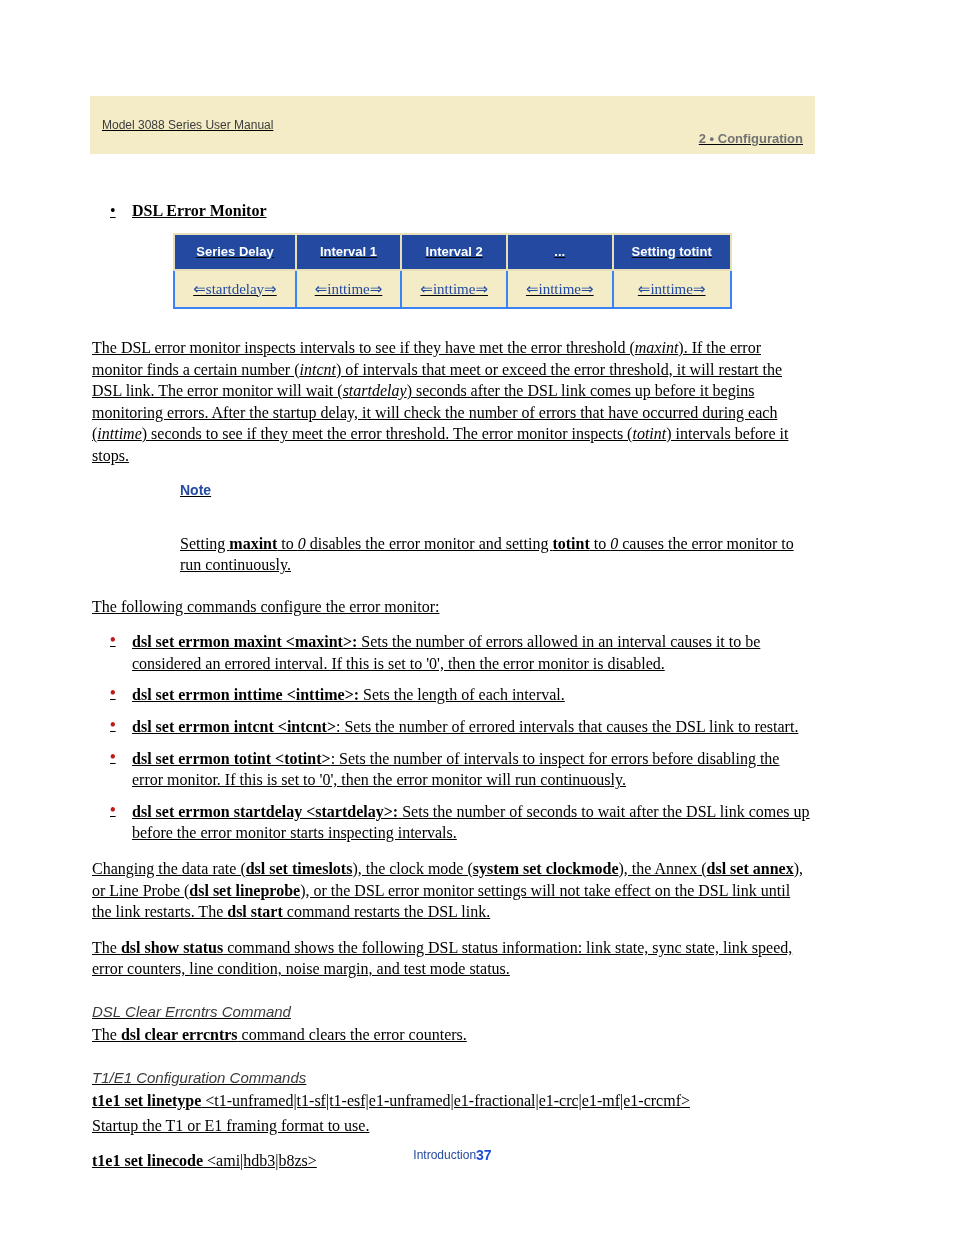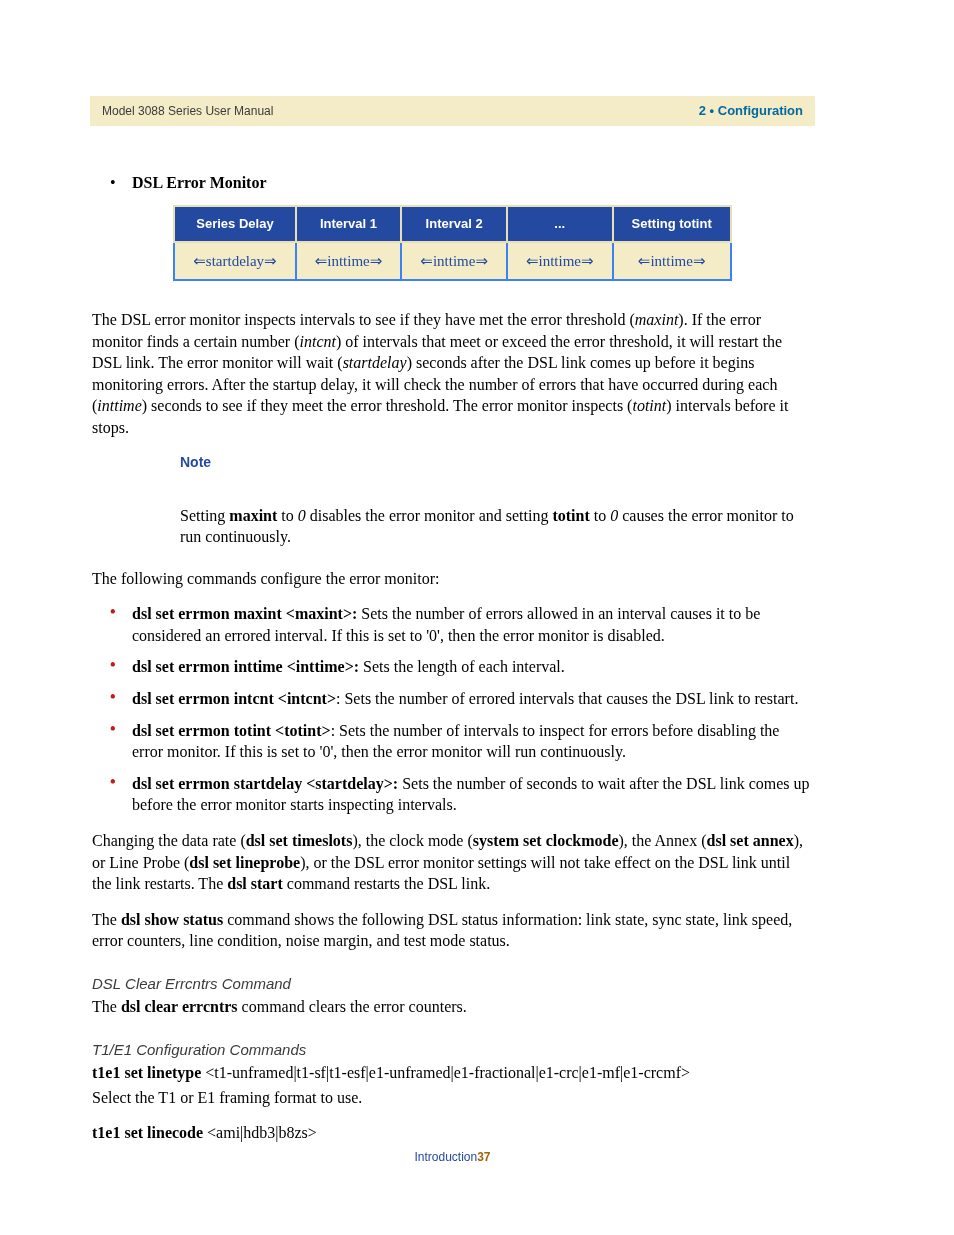--- a/index.html
+++ b/index.html
@@ -10,40 +10,42 @@
     margin: 0;
     padding: 0;
     line-height: 1.35;
   }
   .page {
     width: 905px;
     min-height: 1235px;
     box-sizing: border-box;
     padding: 96px 92px 40px 92px;
     position: relative;
+    text-decoration: underline;
   }
   .top-banner {
     background: #f3ecc6;
     display: flex;
     justify-content: space-between;
     align-items: center;
     padding: 6px 12px;
     margin: 0 -2px 46px -2px;
   }
   .banner-left {
     font-family: Verdana, Arial, sans-serif;
     font-size: 12px;
     color: #3b3b3b;
     font-weight: 400;
   }
   .banner-right {
     font-family: Verdana, Arial, sans-serif;
     font-size: 13px;
     font-weight: 700;
-    color: #0369a1;
+    color: #737373;
+    margin-top: 28px;
   }
 
   .bullet-row {
     display: flex;
     align-items: baseline;
     margin: 0 0 12px 18px;
   }
   .bullet-row .dot {
     width: 22px;
     flex: 0 0 22px;
@@ -145,23 +147,23 @@
     justify-content: center;
     align-items: center;
   }
   .footer-left {
     font-family: Verdana, Arial, sans-serif;
     font-size: 12px;
     color: #234aa0;
   }
   .footer-right {
     font-family: Verdana, Arial, sans-serif;
-    font-size: 12px;
-    font-weight: 700;
-    color: #a16207;
+    font-size: 14px;
+    font-weight: 700;
+    color: #1d4ed8;
   }
 </style>
 </head>
 <body>
 
 <div class="page">
 
   <div class="top-banner">
     <span class="banner-left">Model 3088 Series User Manual</span>
     <span class="banner-right">2 • Configuration</span>
@@ -237,21 +239,21 @@
 
   <h4 class="subhead">DSL Clear Errcntrs Command</h4>
   <p class="body">
     <span>The </span><span class="bold">dsl clear errcntrs</span><span> command clears the error counters.</span>
   </p>
 
   <h4 class="subhead">T1/E1 Configuration Commands</h4>
   <p class="body" style="margin-bottom:3px">
     <span class="bold">t1e1 set linetype</span><span> &lt;t1-unframed|t1-sf|t1-esf|e1-unframed|e1-fractional|e1-crc|e1-mf|e1-crcmf&gt;</span>
   </p>
-  <p class="body">Select the T1 or E1 framing format to use.</p>
+  <p class="body">Startup the T1 or E1 framing format to use.</p>
 
   <p class="body" style="margin-bottom:2px">
     <span class="bold">t1e1 set linecode</span><span> &lt;ami|hdb3|b8zs&gt;</span>
   </p>
 
   <div class="footer">
     <span class="footer-left">Introduction</span>
     <span class="footer-right">37</span>
   </div>
 

